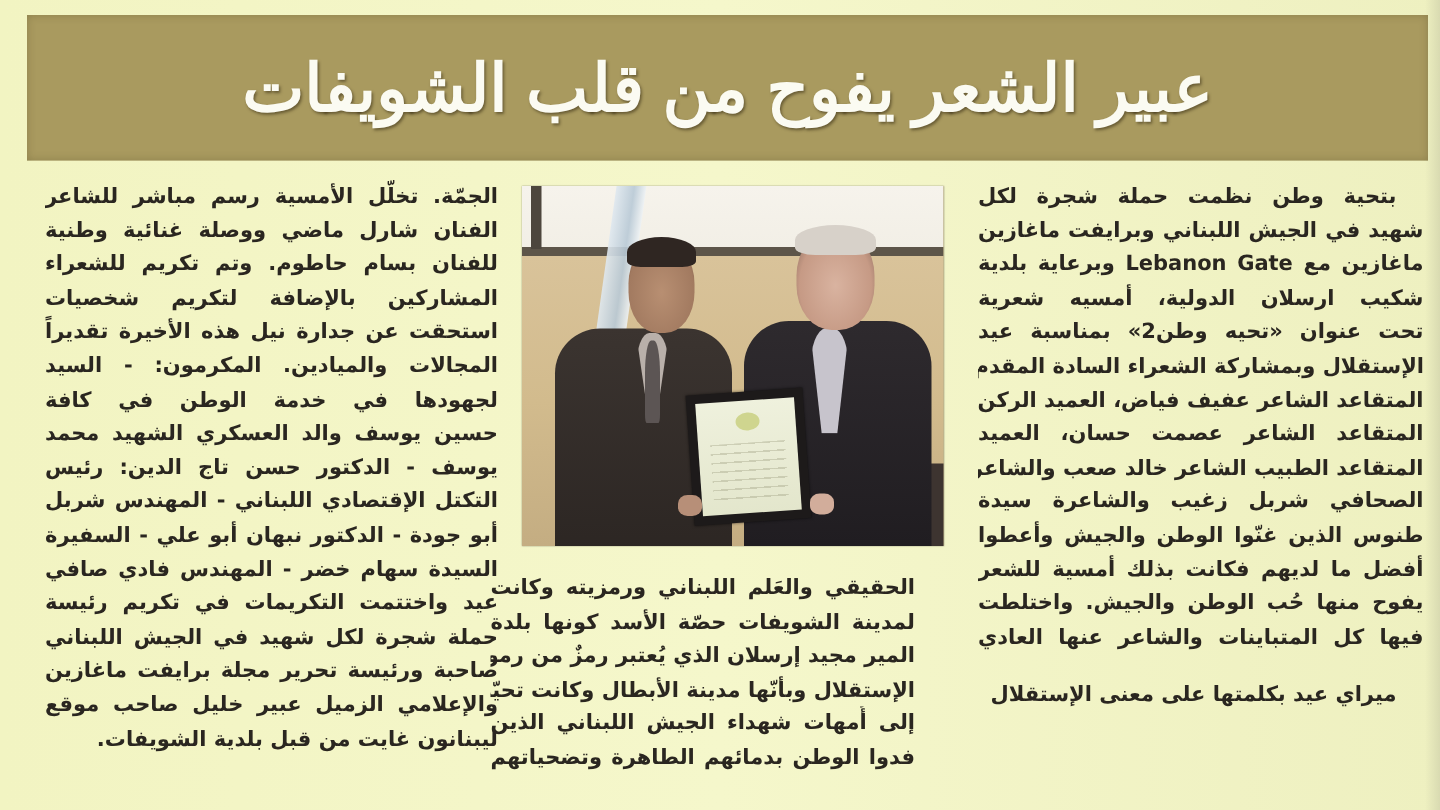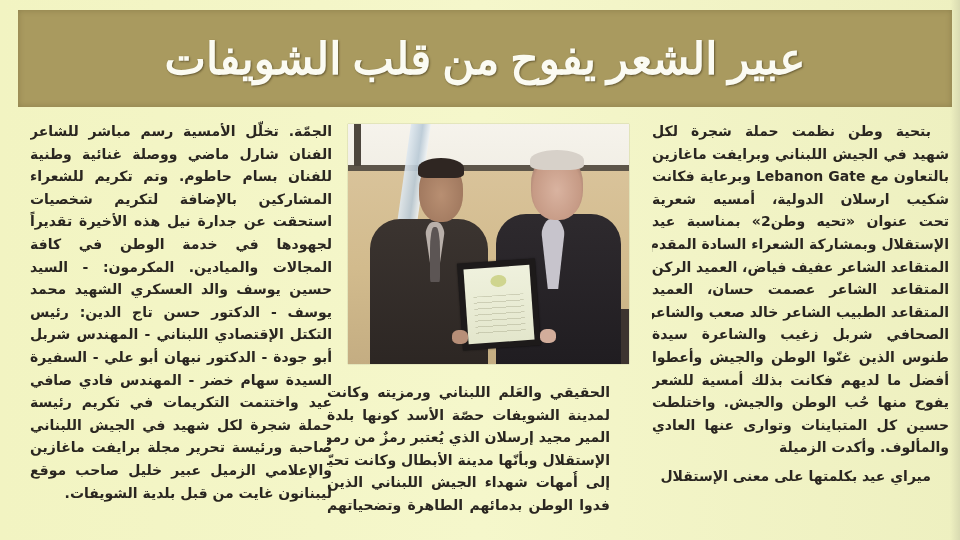--- a/index.html
+++ b/index.html
@@ -31,21 +31,21 @@
     left: 18px; top: 10px;
     width: 934px; height: 97px;
     background: #a99a5f;
     box-shadow: inset 0 0 6px rgba(60,50,20,0.25);
     display: flex;
     align-items: center;
     justify-content: center;
   }
   .headline-text {
     color: #fbfbf2;
-    font-family: Liberation Serif, serif;
+    font-family: Liberation Sans, sans-serif;
     font-weight: bold;
     font-size: 44px;
     letter-spacing: 0;
     direction: rtl;
     text-shadow: 1px 1px 2px rgba(40,30,10,0.5);
     white-space: nowrap;
   }
   .column {
     position: absolute;
     direction: rtl;
@@ -190,34 +190,33 @@
 
 <div class="page">
 
   <div class="headline-banner">
     <span class="headline-text">عبير الشعر يفوح من قلب الشويفات</span>
   </div>
 
   <div class="column col-right">
     <span class="line indent">بتحية وطن نظمت حملة شجرة لكل</span>
     <span class="line">شهيد في الجيش اللبناني وبرايفت ماغازين</span>
-    <span class="line">بالتعاون مع Lebanon Gate وبرعاية فكانت</span>
+    <span class="line">ماغازين مع Lebanon Gate وبرعاية بلدية</span>
     <span class="line">شكيب ارسلان الدولية، أمسيه شعرية</span>
     <span class="line">تحت عنوان «تحيه وطن2» بمناسبة عيد</span>
     <span class="line">الإستقلال وبمشاركة الشعراء السادة المقدم</span>
     <span class="line">المتقاعد الشاعر عفيف فياض، العميد الركن</span>
     <span class="line">المتقاعد الشاعر عصمت حسان، العميد</span>
     <span class="line">المتقاعد الطبيب الشاعر خالد صعب والشاعر</span>
     <span class="line">الصحافي شربل زغيب والشاعرة سيدة</span>
     <span class="line">طنوس الذين غنّوا الوطن والجيش وأعطوا</span>
     <span class="line">أفضل ما لديهم فكانت بذلك أمسية للشعر</span>
     <span class="line">يفوح منها حُب الوطن والجيش. واختلطت</span>
-    <span class="line">حسين كل المتباينات وتوارى عنها العادي</span>
-    <span class="line last">والمألوف. وأكدت الزميلة</span>
-    <span class="line last indent" style="margin-top:6px">ميراي عيد بكلمتها على معنى الإستقلال</span>
+    <span class="line">فيها كل المتباينات والشاعر عنها العادي</span>
+    <span class="line last indent" style="margin-top:16px">ميراي عيد بكلمتها على معنى الإستقلال</span>
   </div>
 
   <div class="photo">
     <div class="wall"></div>
     <div class="frame-left"></div>
     <div class="flag"></div>
     <div class="chair"></div>
     <div class="person p1-body"></div>
     <div class="person p1-shirt"></div>
     <div class="person p1-tie"></div>
@@ -245,22 +244,22 @@
     <span class="line">إلى أُمهات شهداء الجيش اللبناني الذين</span>
     <span class="line">فدوا الوطن بدمائهم الطاهرة وتضحياتهم</span>
   </div>
 
   <div class="column col-left">
     <span class="line">الجمّة. تخلّل الأمسية رسم مباشر للشاعر</span>
     <span class="line">الفنان شارل ماضي ووصلة غنائية وطنية</span>
     <span class="line">للفنان بسام حاطوم. وتم تكريم للشعراء</span>
     <span class="line">المشاركين بالإضافة لتكريم شخصيات</span>
     <span class="line">استحقت عن جدارة نيل هذه الأخيرة تقديراً</span>
+    <span class="line">المجالات والميادين. المكرمون: - السيد</span>
     <span class="line">لجهودها في خدمة الوطن في كافة</span>
-    <span class="line">المجالات والميادين. المكرمون: - السيد</span>
     <span class="line">حسين يوسف والد العسكري الشهيد محمد</span>
     <span class="line">يوسف - الدكتور حسن تاج الدين: رئيس</span>
     <span class="line">التكتل الإقتصادي اللبناني - المهندس شربل</span>
     <span class="line">أبو جودة - الدكتور نبهان أبو علي - السفيرة</span>
     <span class="line">السيدة سهام خضر - المهندس فادي صافي</span>
     <span class="line">عيد واختتمت التكريمات في تكريم رئيسة</span>
     <span class="line">حملة شجرة لكل شهيد في الجيش اللبناني</span>
     <span class="line">صاحبة ورئيسة تحرير مجلة برايفت ماغازين</span>
     <span class="line">والإعلامي الزميل عبير خليل صاحب موقع</span>
     <span class="line last">ليبنانون غايت من قبل بلدية الشويفات.</span>

